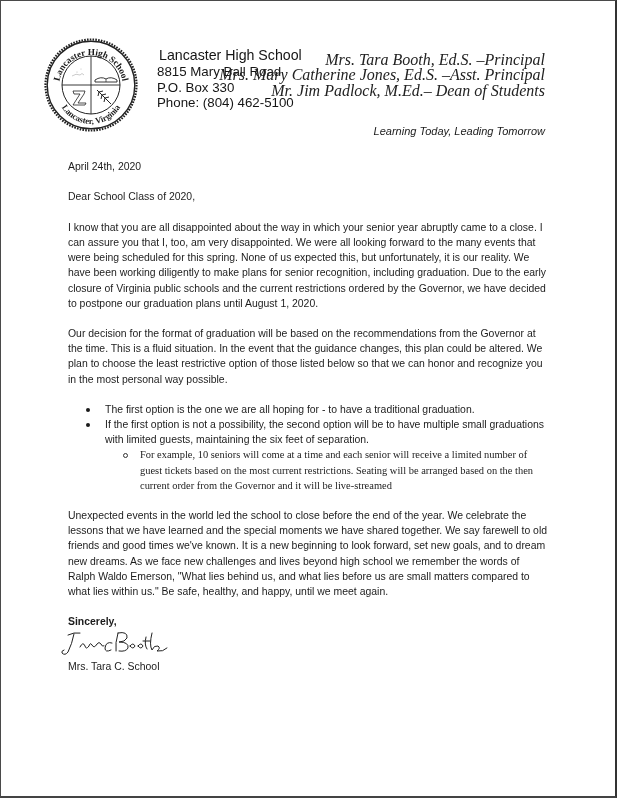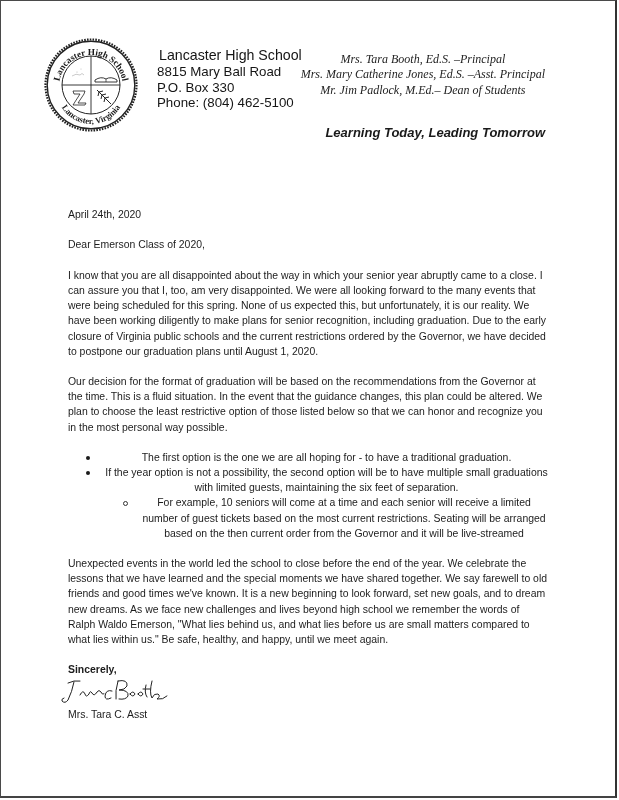--- a/index.html
+++ b/index.html
@@ -16,44 +16,44 @@
     border-right: 2px solid #333;
     border-bottom: 2px solid #444;
     box-sizing: border-box;
     background: #fff;
     overflow: hidden;
   }
   .seal { position: absolute; left: 43px; top: 37px; width: 94px; height: 94px; }
   .addr { position: absolute; left: 156px; top: 47px; font-size: 13.3px; line-height: 15.6px; color: #151515; }
   .addr .school { font-size: 14.2px; margin-left: 2px; margin-bottom: 0.5px; }
   .staff {
-    position: absolute; right: 70px; top: 51px; text-align: center;
+    position: absolute; right: 70px; top: 51px; text-align: right;
     font-family: "Liberation Serif", serif; font-style: italic;
-    font-size: 12px; line-height: 15.4px; color: #222;
+    font-size: 16px; line-height: 15.4px; color: #222;
   }
   .motto {
     position: absolute; right: 70px; top: 124px;
-    font-weight: bold; font-style: italic; font-size: 13px; color: #1a1a1a;
+    font-weight: normal; font-style: italic; font-size: 11px; color: #1a1a1a;
   }
   .body-text {
     position: absolute; left: 67px; top: 158px; width: 480px;
-    font-size: 10.45px; line-height: 15.3px; color: #1c1c1c; margin-top: 48px;
+    font-size: 10.45px; line-height: 15.3px; color: #1c1c1c;
   }
   .body-text p { margin: 0; }
   .date { margin-bottom: 15px !important; }
   .salutation { margin-bottom: 15px !important; }
   .para { margin-bottom: 14.5px !important; }
-  ul.opts { list-style: none; margin: 0 0 14.5px 0; padding: 0; text-align: center; }
+  ul.opts { list-style: none; margin: 0 0 14.5px 0; padding: 0; }
   ul.opts > li { position: relative; padding-left: 20px; margin-left: 17px; }
   ul.opts > li .bullet {
     position: absolute; left: 1px; top: 6px; width: 4px; height: 4px; border-radius: 50%;
     background: #1a1a1a;
   }
   ul.sub { list-style: none; margin: 0; padding: 0; }
-  ul.sub > li { position: relative; padding-left: 17px; margin-left: 18px; }
+  ul.sub > li { position: relative; padding-left: 17px; margin-left: 18px; font-family: Liberation Serif, serif; }
   ul.sub > li .circle {
     position: absolute; left: 0; top: 5.5px; width: 3px; height: 3px; border-radius: 50%;
     border: 1px solid #333;
   }
   .sincerely { margin-top: 0; font-weight: bold; }
   .signature { height: 30px; position: relative; }
   .signature svg { position: absolute; left: -8px; top: 0; }
   .signer { margin-top: 0px; }
 </style>
 </head>
@@ -113,47 +113,47 @@
   <div class="staff">
     <div>Mrs. Tara Booth, Ed.S. –Principal</div>
     <div>Mrs. Mary Catherine Jones, Ed.S. –Asst. Principal</div>
     <div>Mr. Jim Padlock, M.Ed.– Dean of Students</div>
   </div>
 
   <div class="motto">Learning Today, Leading Tomorrow</div>
 
   <div class="body-text">
     <p class="date">April 24th, 2020</p>
-    <p class="salutation">Dear Emerson Class of 2020,</p>
+    <p class="salutation">Dear School Class of 2020,</p>
     <p class="para">I know that you are all disappointed about the way in which your senior year abruptly came to a close.  I can assure you that I, too, am very disappointed.  We were all looking forward to the many events that were being scheduled for this spring.  None of us expected this, but unfortunately, it is our reality.  We have been working diligently to make plans for senior recognition, including graduation.  Due to the early closure of Virginia public schools and the current restrictions ordered by the Governor, we have decided to postpone our graduation plans until August 1, 2020.</p>
     <p class="para">Our decision for the format of graduation will be based on the recommendations from the Governor at the time. This is a fluid situation. In the event that the guidance changes, this plan could be altered.  We plan to choose the least restrictive option of those listed below so that we can honor and recognize you in the most personal way possible.</p>
 
     <ul class="opts">
       <li>
         <span class="bullet"></span>
         <span>The first option is the one we are all hoping for - to have a traditional graduation.</span>
       </li>
       <li>
         <span class="bullet"></span>
-        <span>If the year option is not a possibility, the second option will be to have multiple small graduations with limited guests, maintaining the six feet of separation.</span>
+        <span>If the first option is not a possibility, the second option will be to have multiple small graduations with limited guests, maintaining the six feet of separation.</span>
         <ul class="sub">
           <li>
             <span class="circle"></span>
             <span>For example, 10 seniors will come at a time and each senior will receive a limited number of guest tickets based on the most current restrictions. Seating will be arranged based on the then current order from the Governor and it will be live-streamed</span>
           </li>
         </ul>
       </li>
     </ul>
 
     <p class="para">Unexpected events in the world led the school to close before the end of the year. We celebrate the lessons that we have learned and the special moments we have shared together.  We say farewell to old friends and good times we've known.  It is a new beginning to look forward, set new goals, and to dream new dreams.  As we face new challenges and lives beyond high school we remember the words of Ralph Waldo Emerson, "What lies behind us, and what lies before us are small matters compared to what lies within us."  Be safe, healthy, and happy, until we meet again.</p>
 
     <p class="sincerely">Sincerely,</p>
     <div class="signature">
       <svg width="120" height="32" viewBox="0 0 120 32">
         <path d="M8 6 q6 -3 12 -2 M14 5 q-2 10 -6 18 q-3 4 -6 1 q-1 -2 2 -3" fill="none" stroke="#222" stroke-width="1" stroke-linecap="round"></path>
         <path d="M20 18 q3 -6 5 -1 q1 4 4 0 q1 -4 3 -1 q2 4 5 -1 q2 -3 4 0 q1 3 3 2" fill="none" stroke="#222" stroke-width="1" stroke-linecap="round"></path>
         <path d="M52 14 q-6 -2 -7 5 q0 5 6 2 M58 4 q-3 10 -2 18 M58 4 q10 -2 9 5 q-2 4 -8 4 q10 0 9 6 q-2 4 -9 3" fill="none" stroke="#222" stroke-width="1" stroke-linecap="round"></path>
         <path d="M70 17 q3 -4 5 0 q-2 4 -5 0 M78 17 q3 -4 5 0 q-2 4 -5 0 M86 8 q-2 8 1 12 M83 12 h7 M92 4 q-3 12 0 17 q2 -5 6 -4 q3 2 -1 5 q6 1 10 -3" fill="none" stroke="#222" stroke-width="1" stroke-linecap="round"></path>
       </svg>
     </div>
-    <p class="signer">Mrs. Tara C. Asst</p>
+    <p class="signer">Mrs. Tara C. School</p>
   </div>
 </div>
 
 </body></html>

